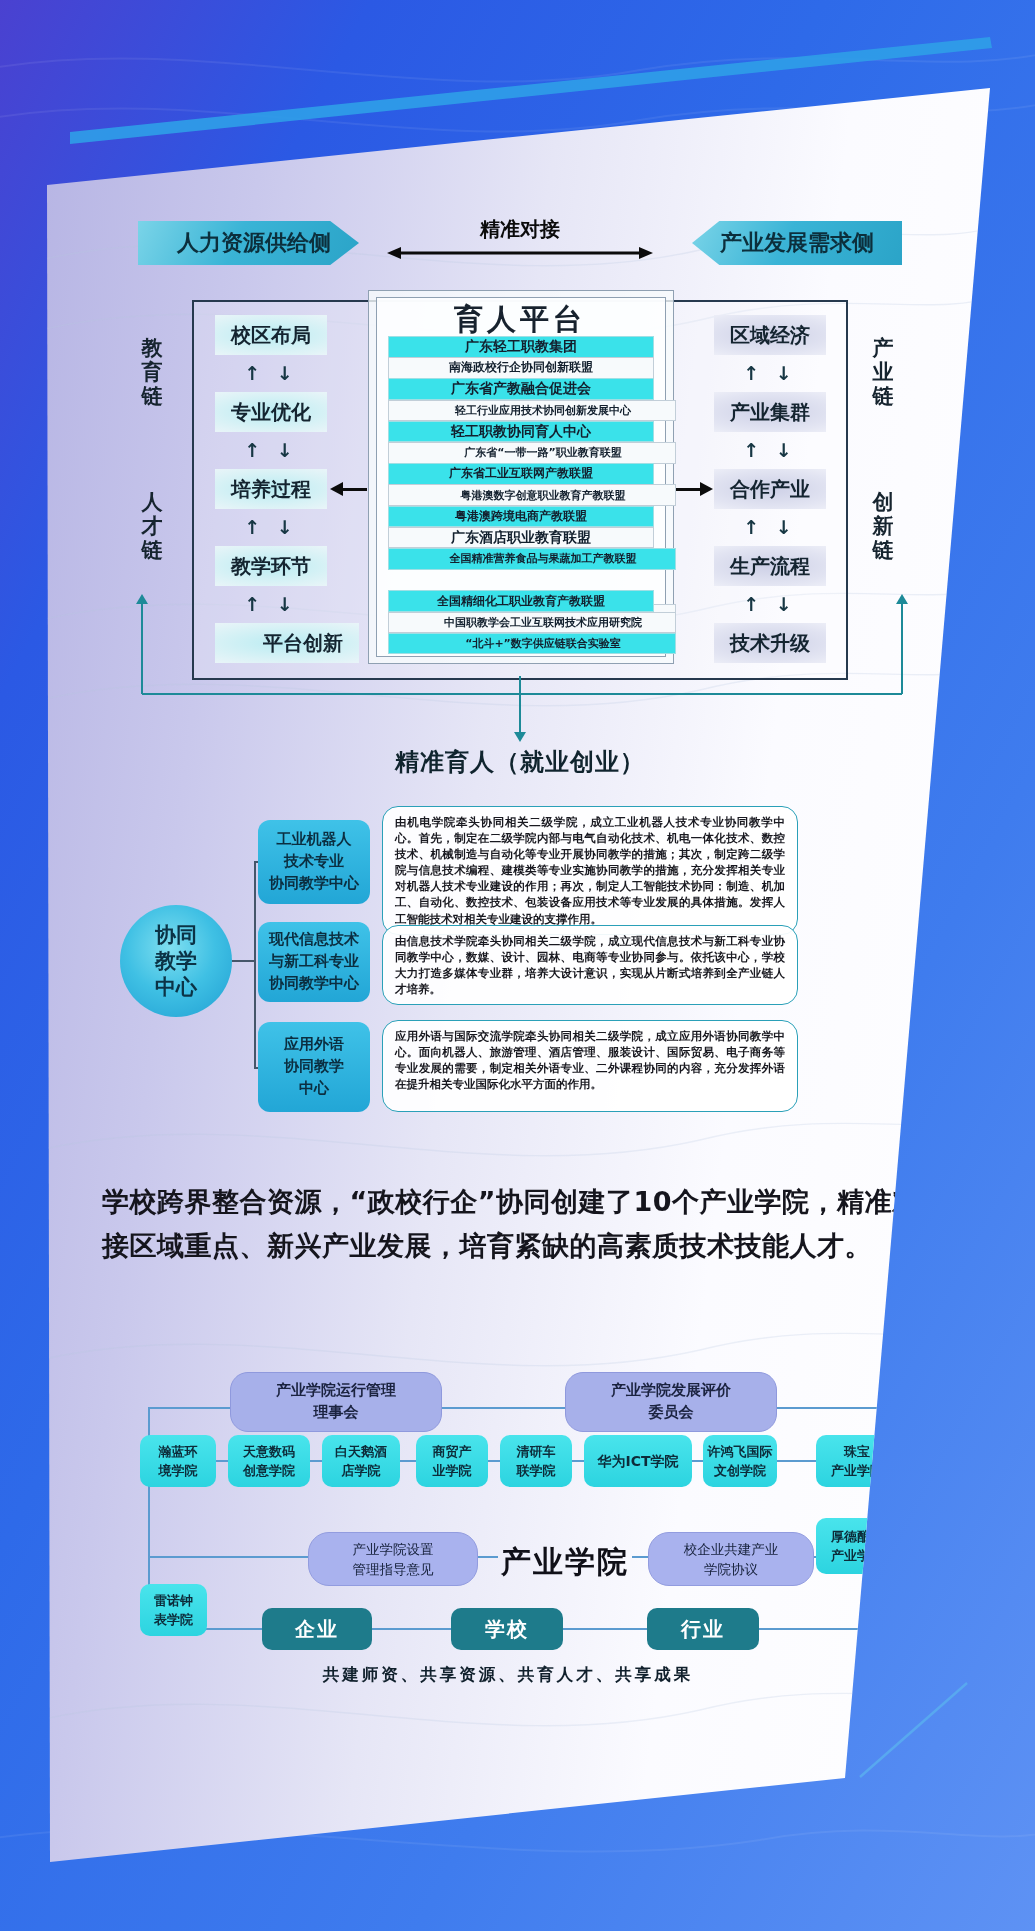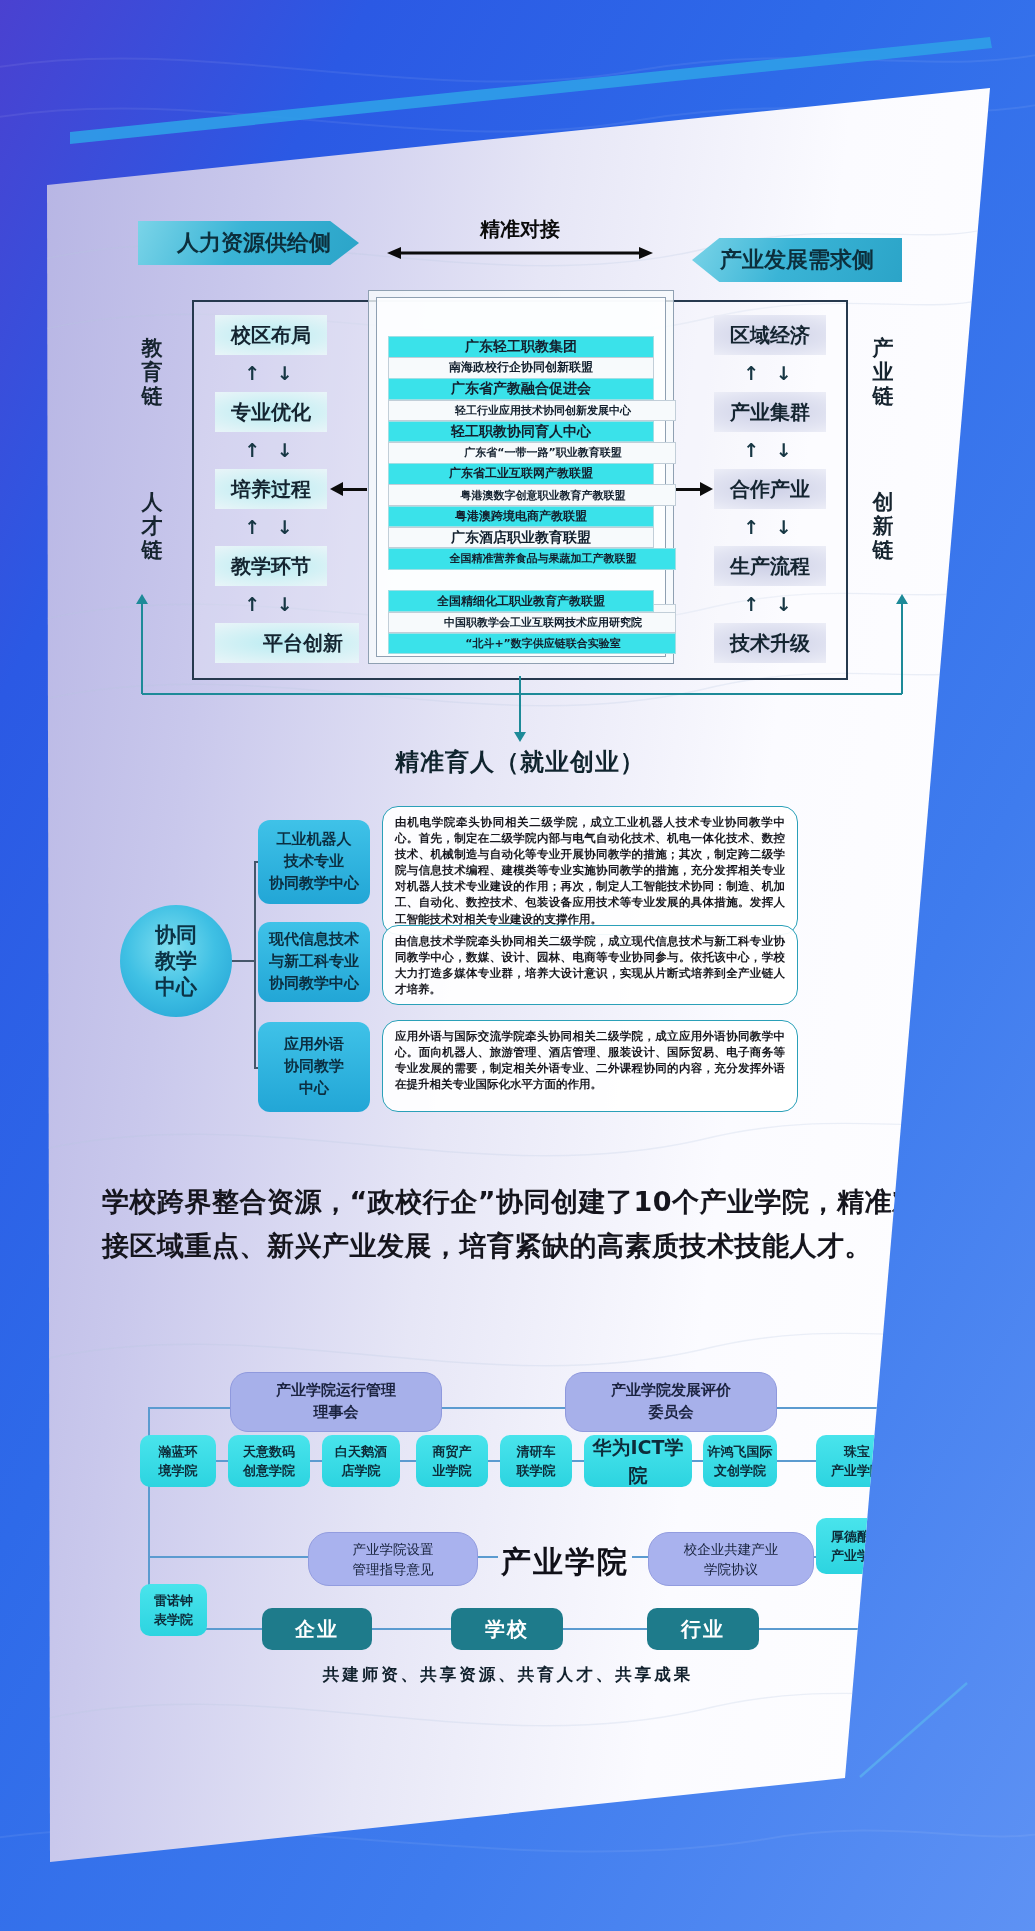--- a/index.html
+++ b/index.html
@@ -121,21 +121,21 @@
       <path d="M40,700 C260,650 480,740 700,690 C840,655 930,690 1000,665"></path>
       <path d="M40,1150 C260,1100 480,1190 700,1140 C840,1105 930,1140 1000,1115"></path>
       <path d="M40,1360 C260,1310 480,1400 700,1350 C840,1315 930,1350 1000,1325"></path>
       <path d="M40,1720 C260,1670 480,1760 700,1710 C840,1675 930,1710 1000,1685"></path>
     </g>
   </svg>
 
   <div class="abs hex hexl" style="left:138px;top:221px;padding-left:11px;">
     <span>人力资源供给侧</span>
   </div>
-  <div class="abs hex hexr" style="left:692px;top:238px;">
+  <div class="abs hex hexr" style="left:692px;top:221px;">
     <span>产业发展需求侧</span>
   </div>
   <div class="abs conn-label" style="left:420px;top:216px;width:200px;">精准对接</div>
   <svg class="abs" style="left:385px;top:246px;" width="270" height="14">
     <line x1="12" y1="7" x2="258" y2="7" stroke="#0b0b0b" stroke-width="3"></line>
     <polygon points="2,7 16,1 16,13" fill="#0b0b0b"></polygon>
     <polygon points="268,7 254,1 254,13" fill="#0b0b0b"></polygon>
   </svg>
 
   <div class="abs chain pre" style="left:137px;top:336px;width:30px;">教
@@ -168,20 +168,21 @@
   <div class="abs nodebox nr" style="left:714px;top:392px;">产业集群</div>
   <div class="abs ud" style="left:714px;top:439px;">↑ ↓</div>
   <div class="abs nodebox nr" style="left:714px;top:469px;">合作产业</div>
   <div class="abs ud" style="left:714px;top:516px;">↑ ↓</div>
   <div class="abs nodebox nr" style="left:714px;top:546px;">生产流程</div>
   <div class="abs ud" style="left:714px;top:593px;">↑ ↓</div>
   <div class="abs nodebox nr" style="left:714px;top:623px;">技术升级</div>
 
   <div class="abs pf-outer" style="left:368px;top:290px;width:304px;height:372px;"></div>
   <div class="abs pf-inner" style="left:376px;top:297px;width:288px;height:358px;"></div>
+  <div class="abs pf-title" style="left:388px;top:300px;width:264px;">育人平台</div>
   <div class="prow cy" style="top:336px;">广东轻工职教集团</div>
   <div class="prow wh sm" style="top:357.2px;">南海政校行企协同创新联盟</div>
   <div class="prow cy" style="top:378.4px;">广东省产教融合促进会</div>
   <div class="prow wh xs" style="top:399.6px;">轻工行业应用技术协同创新发展中心</div>
   <div class="prow cy" style="top:420.8px;">轻工职教协同育人中心</div>
   <div class="prow wh xs" style="top:442px;">广东省“一带一路”职业教育联盟</div>
   <div class="prow cy sm" style="top:463.2px;">广东省工业互联网产教联盟</div>
   <div class="prow wh xs" style="top:484.4px;">粤港澳数字创意职业教育产教联盟</div>
   <div class="prow cy sm" style="top:505.6px;">粤港澳跨境电商产教联盟</div>
   <div class="prow wh" style="top:526.8px;">广东酒店职业教育联盟</div>
@@ -251,21 +252,21 @@
   <div class="abs college pre" style="left:140px;top:1435px;width:76px;height:52px;">瀚蓝环
 境学院</div>
   <div class="abs college pre" style="left:228px;top:1435px;width:82px;height:52px;">天意数码
 创意学院</div>
   <div class="abs college pre" style="left:322px;top:1435px;width:78px;height:52px;">白天鹅酒
 店学院</div>
   <div class="abs college pre" style="left:416px;top:1435px;width:72px;height:52px;">商贸产
 业学院</div>
   <div class="abs college pre" style="left:500px;top:1435px;width:72px;height:52px;">清研车
 联学院</div>
-  <div class="abs college pre" style="left:584px;top:1435px;width:108px;height:52px;font-size:19px;">华为ICT学院</div>
+  <div class="abs college pre" style="left:584px;top:1435px;width:108px;height:52px;font-size:14px;">华为ICT学院</div>
   <div class="abs college pre" style="left:703px;top:1435px;width:74px;height:52px;">许鸿飞国际
 文创学院</div>
   <div class="abs college pre" style="left:816px;top:1435px;width:82px;height:52px;">珠宝
 产业学院</div>
 
   <div class="abs college pre" style="left:140px;top:1584px;width:67px;height:52px;">雷诺钟
 表学院</div>
   <div class="abs lav pre" style="left:308px;top:1532px;width:168px;height:52px;">产业学院设置
 管理指导意见</div>
   <div class="abs ic-title" style="left:498px;top:1542px;width:134px;">产业学院</div>

